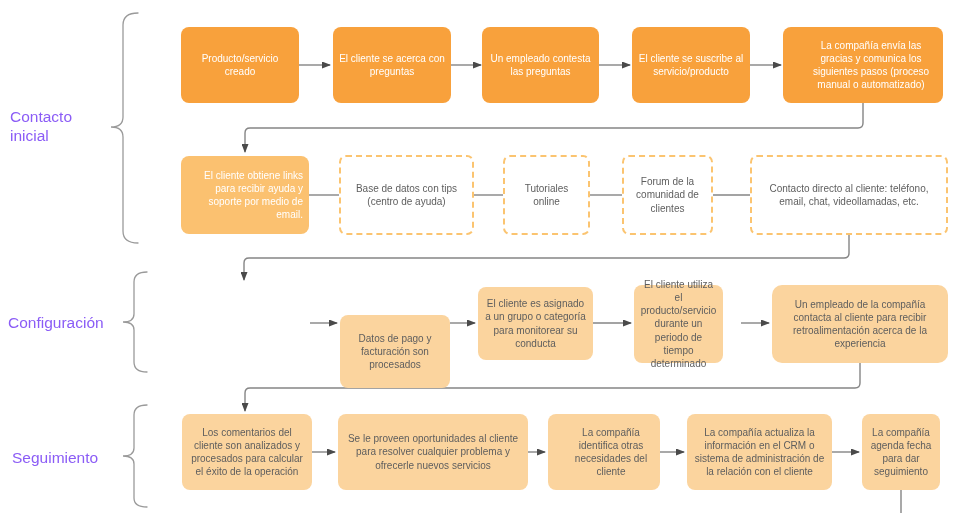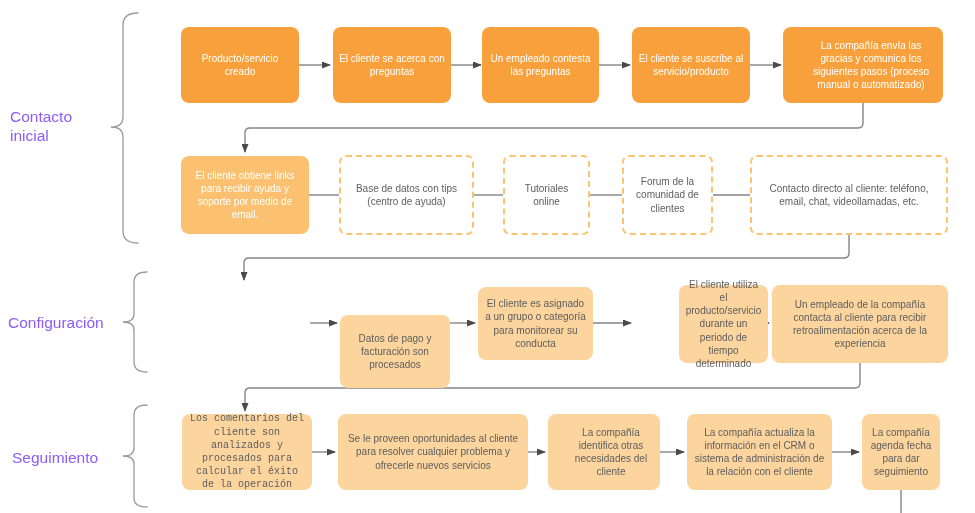--- a/index.html
+++ b/index.html
@@ -7,21 +7,21 @@
     position:relative;width:975px;height:513px;background:#ffffff;overflow:hidden;
     font-family:"Liberation Sans",sans-serif;
   }
   .overlay{position:absolute;left:0;top:0;width:975px;height:513px;pointer-events:none;}
   .box{
     position:absolute;display:flex;align-items:center;justify-content:center;
     text-align:center;font-size:10px;line-height:1.32;border-radius:8px;
     padding:4px 6px;box-sizing:border-box;
   }
   .r1{background:var(--primary_orange,#F8A13C);color:var(--text_white,#fff);}
-  .r2solid{background:var(--medium_orange,#FBC170);color:var(--text_white,#fff);}
+  .r2solid{background:var(--medium_orange,#FBC170);color:var(--text_white,#fff);text-align:right;}
   .dashed{
     background:#ffffff;border:2px dashed var(--dashed_border,#FBC470);
     color:var(--text_gray,#5E5E5E);border-radius:7px;
   }
   .peach{background:var(--light_orange,#FBD49E);color:var(--text_gray,#5E5E5E);}
   .phase{
     position:absolute;font-size:15.5px;color:#8b5cf6;text-align:left;
     line-height:1.25;
   }
 </style>
@@ -86,22 +86,22 @@
   <div class="box r1" style="left:783px;top:27px;width:160px;height:76px;padding-left:22px;">La compañía envía las gracias y comunica los siguientes pasos (proceso manual o automatizado)</div>
 
   <div class="box r2solid" style="left:181px;top:156px;width:128px;height:78px;">El cliente obtiene links para recibir ayuda y soporte por medio de email.</div>
   <div class="box dashed" style="left:339px;top:155px;width:135px;height:80px;">Base de datos con tips (centro de ayuda)</div>
   <div class="box dashed" style="left:503px;top:155px;width:87px;height:80px;">Tutoriales online</div>
   <div class="box dashed" style="left:622px;top:155px;width:91px;height:80px;">Forum de la comunidad de clientes</div>
   <div class="box dashed" style="left:750px;top:155px;width:198px;height:80px;">Contacto directo al cliente: teléfono, email, chat, videollamadas, etc.</div>
 
   <div class="box peach" style="left:340px;top:287px;width:110px;height:73px;margin-top:28px;">Datos de pago y facturación son procesados</div>
   <div class="box peach" style="left:478px;top:287px;width:115px;height:73px;">El cliente es asignado a un grupo o categoría para monitorear su conducta</div>
-  <div class="box peach" style="left:634px;top:285px;width:89px;height:78px;margin-left:45px;">El cliente utiliza el producto/servicio durante un periodo de tiempo determinado</div>
-  <div class="box peach" style="left:772px;top:285px;width:176px;height:78px;">Un empleado de la  compañía contacta al cliente para recibir retroalimentación acerca de la experiencia</div>
+  <div class="box peach" style="left:634px;top:285px;width:89px;height:78px;">El cliente utiliza el producto/servicio durante un periodo de tiempo determinado</div>
+  <div class="box peach" style="left:772px;top:285px;width:176px;height:78px;border-radius:10px;">Un empleado de la  compañía contacta al cliente para recibir retroalimentación acerca de la experiencia</div>
 
-  <div class="box peach" style="left:182px;top:414px;width:130px;height:76px;font-family:Liberation Mono, monospace;">Los comentarios del cliente son analizados y procesados para calcular el éxito de la operación</div>
+  <div class="box peach" style="left:182px;top:414px;width:130px;height:76px;">Los comentarios del cliente son analizados y procesados para calcular el éxito de la operación</div>
   <div class="box peach" style="left:338px;top:414px;width:190px;height:76px;">Se le proveen oportunidades al cliente para resolver cualquier problema y ofrecerle nuevos servicios</div>
   <div class="box peach" style="left:548px;top:414px;width:112px;height:76px;padding-left:20px;">La compañía identifica otras necesidades del cliente</div>
   <div class="box peach" style="left:687px;top:414px;width:145px;height:76px;">La compañía actualiza la información en el CRM o sistema de administración de la relación con el cliente</div>
   <div class="box peach" style="left:862px;top:414px;width:78px;height:76px;">La compañía agenda fecha para dar seguimiento</div>
 
 </div>
 
 </body></html>

